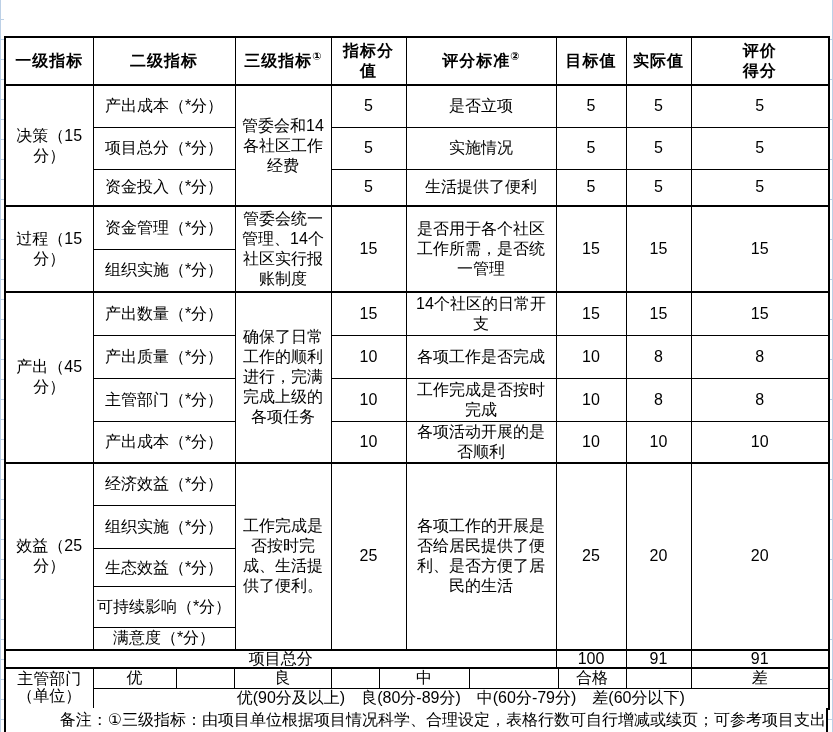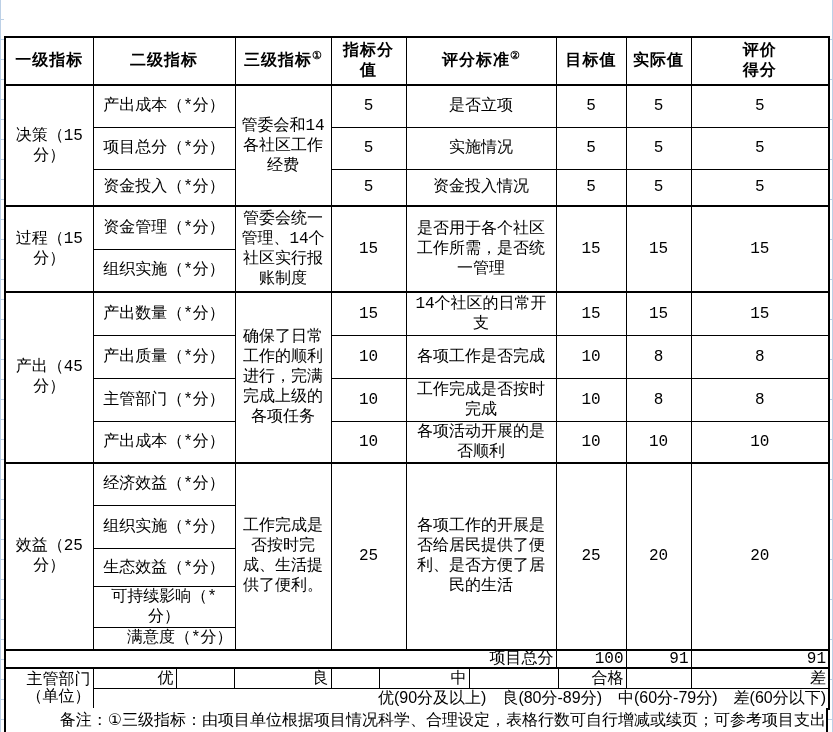--- a/index.html
+++ b/index.html
@@ -22,36 +22,36 @@
     background: repeating-linear-gradient(to bottom, #ffffff 0 39px, #bcd0e6 39px 40px); }
 
   .title {
     position: absolute; left: 4px; top: 0; width: 824px; height: 36px;
     display: flex; align-items: center; justify-content: center;
     font-size: 28px; font-weight: bold; letter-spacing: 1px;
     background: #fff;
   }
 
   table { position: absolute; left: 4px; border-collapse: collapse; table-layout: fixed; background: #fff; }
-  .main  { top: 36px;  width: 824px; border: 2px solid #000; font-family: Liberation Mono, monospace; }
+  .main  { top: 36px;  width: 824px; border: 2px solid #000; }
   .grade { top: 668px; width: 824px; border: 2px solid #000; border-top: 0; }
 
   td, th {
     border: 1px solid #000;
     text-align: center; vertical-align: middle;
     font-size: 16px; line-height: 1.25;
     padding: 0 3px;
     white-space: pre-line;
     overflow: hidden;
     font-weight: normal;
   }
   th { font-weight: bold; letter-spacing: 1px; }
   tr.hdr > th { border-bottom: 2px solid #000; }
   tr.gt > td { border-top: 2px solid #000; }
-  td.sm { line-height: 1.05; padding: 0 2px; text-align: right; }
+  td.sm { line-height: 1.05; padding: 0 2px; }
   .sup { font-size: 11px; position: relative; top: -6px; letter-spacing: 0; }
 
   .note {
     position: absolute; left: 4px; top: 708px; width: 824px; height: 24px;
     border-left: 2px solid #000; border-right: 2px solid #000;
     font-size: 16px; line-height: 24px; text-align: right;
     padding-left: 3px; white-space: nowrap; overflow: hidden;
     background: #fff;
   }
 </style>
@@ -102,21 +102,21 @@
       <td>项目总分（*分）</td>
       <td>5</td>
       <td>实施情况</td>
       <td>5</td>
       <td>5</td>
       <td>5</td>
     </tr>
     <tr style="height:37px">
       <td>资金投入（*分）</td>
       <td>5</td>
-      <td>资金投入情况</td>
+      <td>生活提供了便利</td>
       <td>5</td>
       <td>5</td>
       <td>5</td>
     </tr>
 
     <tr class="gt" style="height:43px">
       <td rowspan="2">过程（15分）</td>
       <td>资金管理（*分）</td>
       <td rowspan="2">管委会统一管理、14个社区实行报账制度</td>
       <td rowspan="2">15</td>

